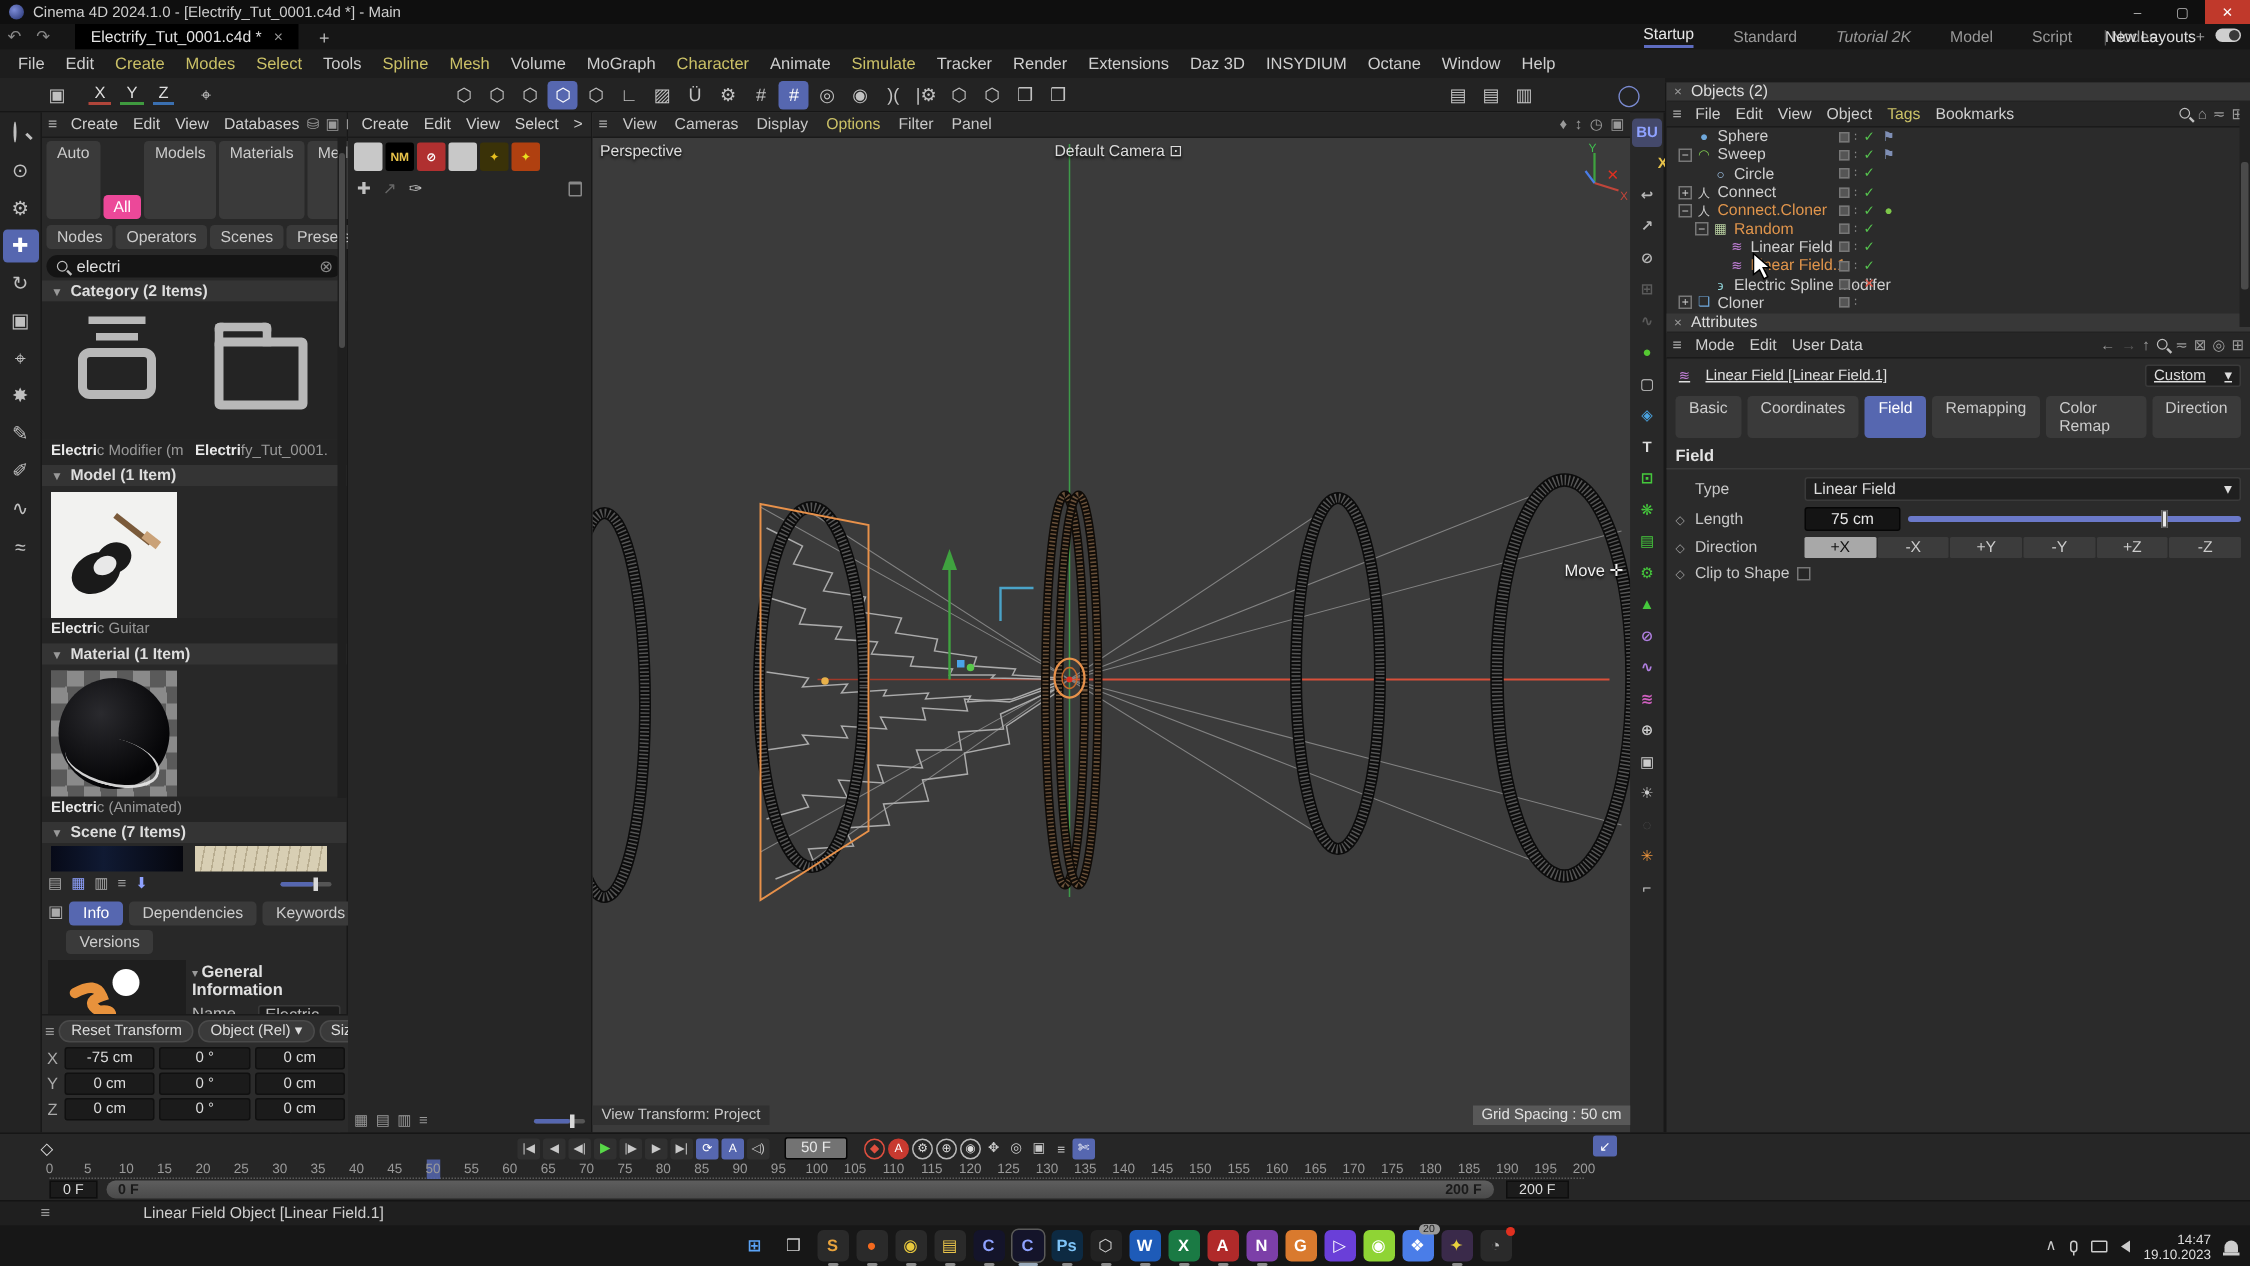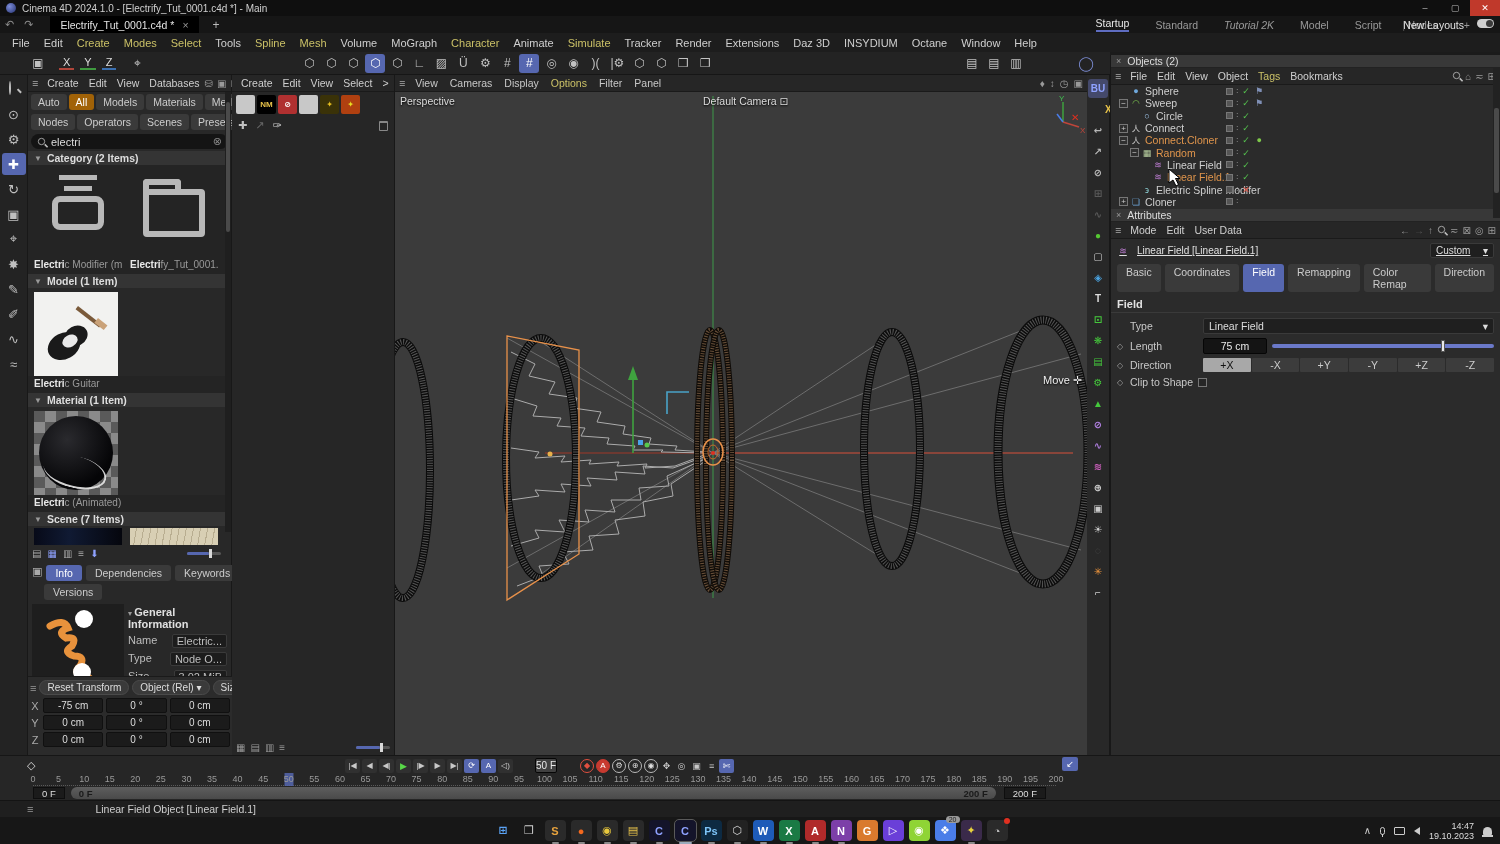--- a/index.html
+++ b/index.html
@@ -47,21 +47,21 @@
 
   
   #asset{left:28px;top:75px;width:204px;height:680px;background:#282828;border-right:1px solid #181818;}
   .panelmenu{height:17px;background:#262626;display:flex;align-items:center;gap:0;padding:0 4px;border-bottom:1px solid #1a1a1a;font-size:10.5px;color:#cfcfcf;}
   .panelmenu .burger{color:#aaa;margin-right:4px}
   .panelmenu span.mi{padding:0 5px;}
   .panelmenu .mi.accent{color:#cbc167}
   .panelmenu .right{margin-left:auto;display:flex;gap:4px;color:#9a9a9a;font-size:10px;}
   .fbtnrow{display:flex;gap:2px;padding:2px 3px;}
   .fbtn{background:#3a3a3a;border-radius:3px;padding:2px 7px;color:#ccc;font-size:10.5px;}
-  .fbtn.on{background:#a16207;color:#fff;}
+  .fbtn.on{background:#ec4899;color:#fff;margin-top:36px;}
   #assetsearch{margin:2px 3px;display:flex;align-items:center;gap:5px;background:#141414;border-radius:8px;height:15px;padding:0 6px;color:#ddd;}
   #assetsearch .clr{margin-left:auto;color:#888}
   .sechead{height:14px;background:#343434;display:flex;align-items:center;gap:5px;padding:0 6px;color:#ddd;font-weight:bold;font-size:10.5px;}
   .sechead .car{color:#999;font-size:8px;}
   .cards{display:flex;gap:8px;padding:6px 6px 2px 6px;background:#242424;}
   .cardlabel{font-size:10px;color:#9a9a9a;padding:2px 6px 4px 6px;background:#242424;white-space:nowrap;overflow:hidden;display:flex;gap:8px;}
   .cardlabel b{color:#e8e8e8}
   .bigico{width:88px;height:84px;display:flex;align-items:center;justify-content:center;}
   .jar{position:relative;width:52px;height:34px;border:6px solid #b8b8b8;border-radius:8px;}
   .jar::before{content:"";position:absolute;left:6px;top:-16px;width:28px;height:5px;background:#b8b8b8;}
@@ -172,21 +172,21 @@
   .segbtn.sel{background:#a8a8a8;color:#111;}
   .cb{width:9px;height:9px;border:1px solid #777;background:#262626;}
 
   
   #timeline{left:0;top:755px;width:1500px;height:45px;background:#262626;border-top:1px solid #161616;position:absolute;}
   #keyico{position:absolute;left:27px;top:3px;color:#ddd;font-size:11px;}
   #transport{position:absolute;left:345px;top:2px;display:flex;align-items:center;gap:2px;}
   .tpb{min-width:15px;height:14px;display:flex;align-items:center;justify-content:center;color:#c8c8c8;font-size:8px;background:#303030;border-radius:2px;padding:0 2px;}
   .tpb.play{color:#58d848;font-size:9px;}
   .tpb.bluebg{background:#5667b0;color:#fff;}
-  #framefield{background:#404040;border:1px solid #060606;border-radius:2px;color:#e8e8e8;padding:1px 0;margin:0 20px;font-size:10px;}
+  #framefield{background:#737373;border:1px solid #060606;border-radius:2px;color:#e8e8e8;padding:1px 10px;margin:0 8px;font-size:10px;}
   .ringb{width:14px;height:14px;border-radius:50%;border:1px solid #b8b8b8;display:flex;align-items:center;justify-content:center;font-size:8px;color:#ddd;margin:0 1px;}
   .ringb.red{border-color:#e04f3f;color:#e04f3f;}
   .ringb.redfill{background:#c83a30;border-color:#c83a30;color:#fff;}
   .flatb{width:15px;height:14px;display:flex;align-items:center;justify-content:center;font-size:9px;color:#c8c8c8;border-radius:2px;}
   .flatb.on{background:#5667b0;color:#fff;}
   #tl-minimize{position:absolute;left:1062px;top:1px;width:16px;height:14px;background:#5667b0;color:#fff;border-radius:2px;display:flex;align-items:center;justify-content:center;font-size:9px;}
   #ruler{position:absolute;left:33px;top:17px;width:1023px;height:13px;border-bottom:1px dotted #5a5a5a;font-size:9px;color:#9a9a9a;}
   #ruler .tick{position:absolute;top:1px;transform:translateX(-50%);}
   #ruler .playhead{position:absolute;top:0;width:9px;height:13px;background:#5667b0;opacity:.85;transform:translateX(-50%);}
   #rangerow{position:absolute;left:33px;top:31px;height:12px;display:flex;align-items:center;}
@@ -657,20 +657,24 @@
     <span class="vplabel" style="left:308px;top:3px;"><span>Default Camera</span> <span>⊡</span></span>
     <span id="vpx">✕</span>
     <svg class="abs" style="left:648px;top:2px;" width="42" height="42">
       <line x1="20" y1="28" x2="20" y2="8" stroke="#3fa23f" stroke-width="1.5"></line>
       <line x1="20" y1="28" x2="36" y2="33" stroke="#c0453a" stroke-width="1.5"></line>
       <line x1="20" y1="28" x2="14" y2="20" stroke="#4a7de8" stroke-width="1.5"></line>
       <text x="16" y="7" fill="#3fc24f" font-size="8">Y</text>
       <text x="37" y="39" fill="#c0453a" font-size="8">X</text>
     </svg>
     <span id="movetip"><span>Move</span> <span>✛</span></span>
+  </div>
+  <div id="vpfoot">
+    <span class="lchip">View Transform: Project</span>
+    <span class="rchip">Grid Spacing : 50 cm</span>
   </div>
 </div>
 
 
 <div id="rightstrip">
 
 <span class="tool on" style="color: rgb(143, 162, 255);">BU</span>
     <span class="tool" style="color: rgb(232, 195, 74); padding-left: 27px;">Xp</span>
     <span class="tool" style="color: rgb(184, 184, 184);">↩</span>
     <span class="tool" style="color: rgb(184, 184, 184);">↗</span>

